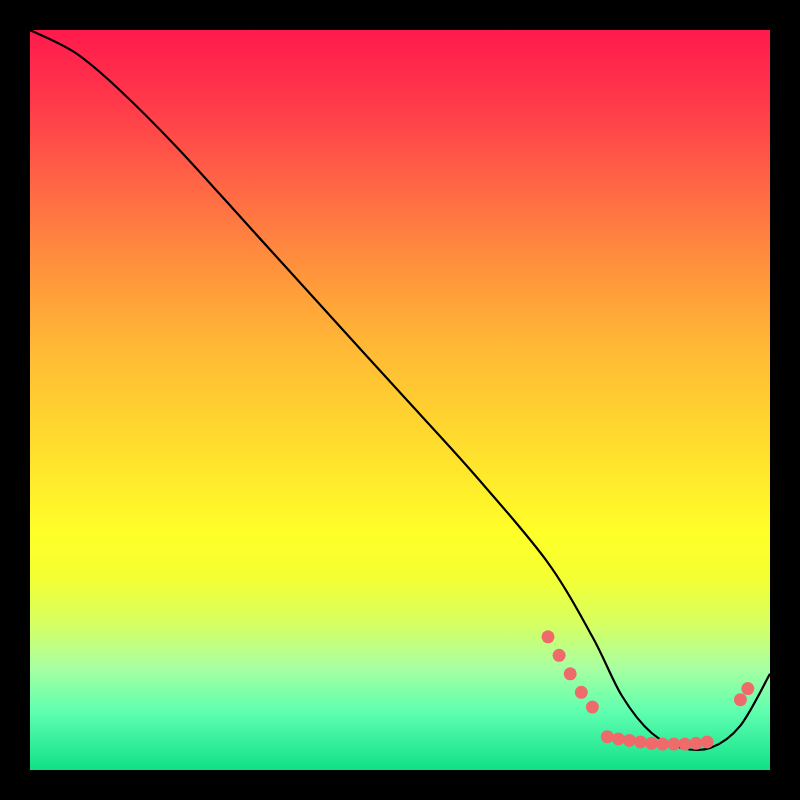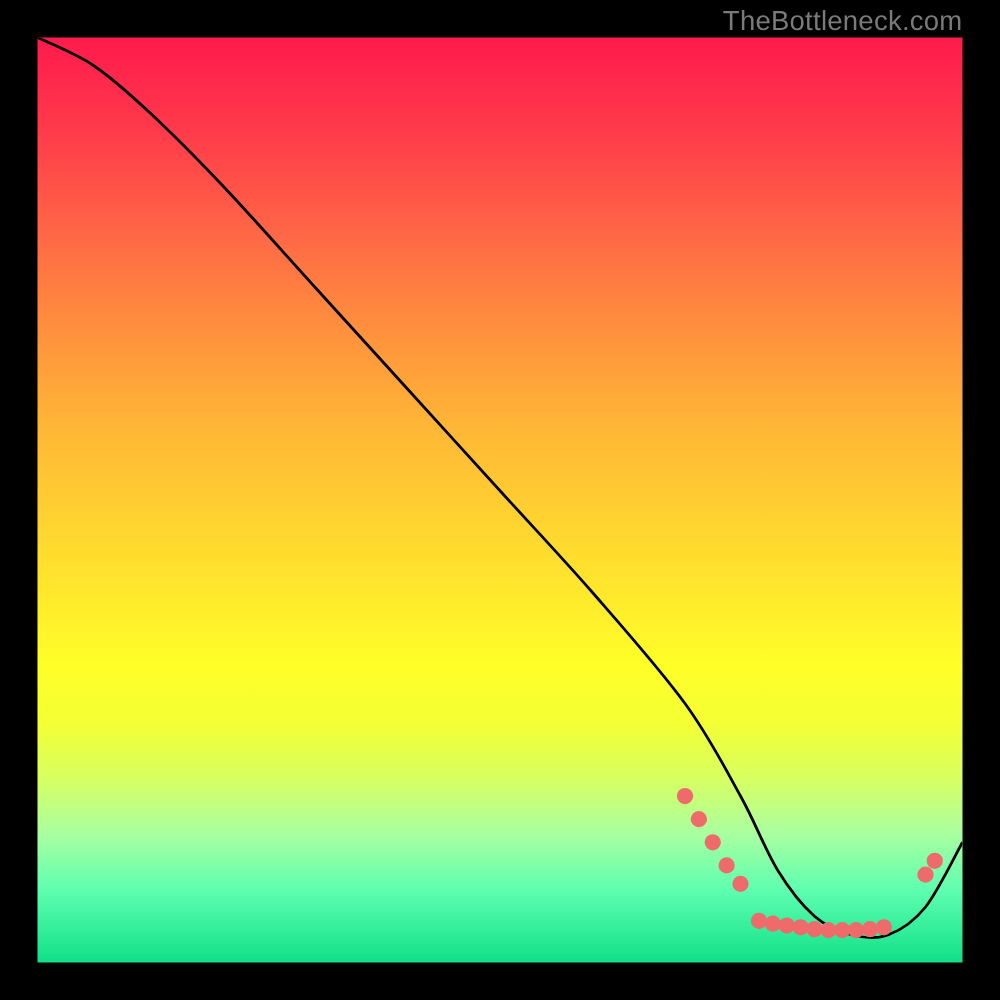--- a/index.html
+++ b/index.html
@@ -55,21 +55,20 @@
     top: 0;
     width: 740px;
     height: 740px;
   }
 </style>
 </head>
 <body>
 
 <div class="frame">
 
-  <div class="watermark">TheBottleneck.com</div>
 
   <div class="plot-area">
     <svg class="curve" viewBox="0 0 740 740">
       <g>
         <path fill="none" stroke-width="2.2" d="M 0 0 C 7.3999999999999995 3.7000000000000077, 29.6 12.33333333333339, 44.4 22.200000000000045 C 59.199999999999996 32.0666666666667, 71.53333333333333 43.166666666666615, 88.8 59.19999999999993 C 106.06666666666666 75.23333333333325, 125.8 94.96666666666663, 148 118.39999999999998 C 170.2 141.83333333333334, 197.33333333333334 172.66666666666674, 222 199.80000000000007 C 246.66666666666666 226.9333333333334, 271.3333333333333 254.06666666666666, 296 281.2 C 320.6666666666667 308.3333333333333, 345.3333333333333 335.46666666666664, 370 362.59999999999997 C 394.6666666666667 389.7333333333333, 419.3333333333333 415.6333333333333, 444 444 C 468.6666666666667 472.3666666666667, 498.26666666666665 505.66666666666663, 518 532.8 C 537.7333333333333 559.9333333333333, 550.0666666666666 584.5999999999999, 562.4 606.8 C 574.7333333333333 629, 582.1333333333333 649.9666666666667, 592 666 C 601.8666666666667 682.0333333333333, 611.7333333333333 694.3666666666667, 621.6 703 C 631.4666666666667 711.6333333333333, 641.3333333333334 715.3333333333333, 651.2 717.8 C 661.0666666666667 720.2666666666667, 670.9333333333334 721.5, 680.8000000000001 717.8 C 690.6666666666667 714.0999999999999, 700.5333333333333 707.9333333333334, 710.4 695.6 C 720.2666666666667 683.2666666666667, 735.0666666666666 652.4333333333333, 740 643.8" stroke="#000000"></path>
       </g>
       <g>
           <circle cx="518" cy="606.8" r="6.5" fill="#ef6a6a"></circle>
           <circle cx="529.1" cy="625.3" r="6.5" fill="#ef6a6a"></circle>
           <circle cx="540.1999999999999" cy="643.8" r="6.5" fill="#ef6a6a"></circle>

